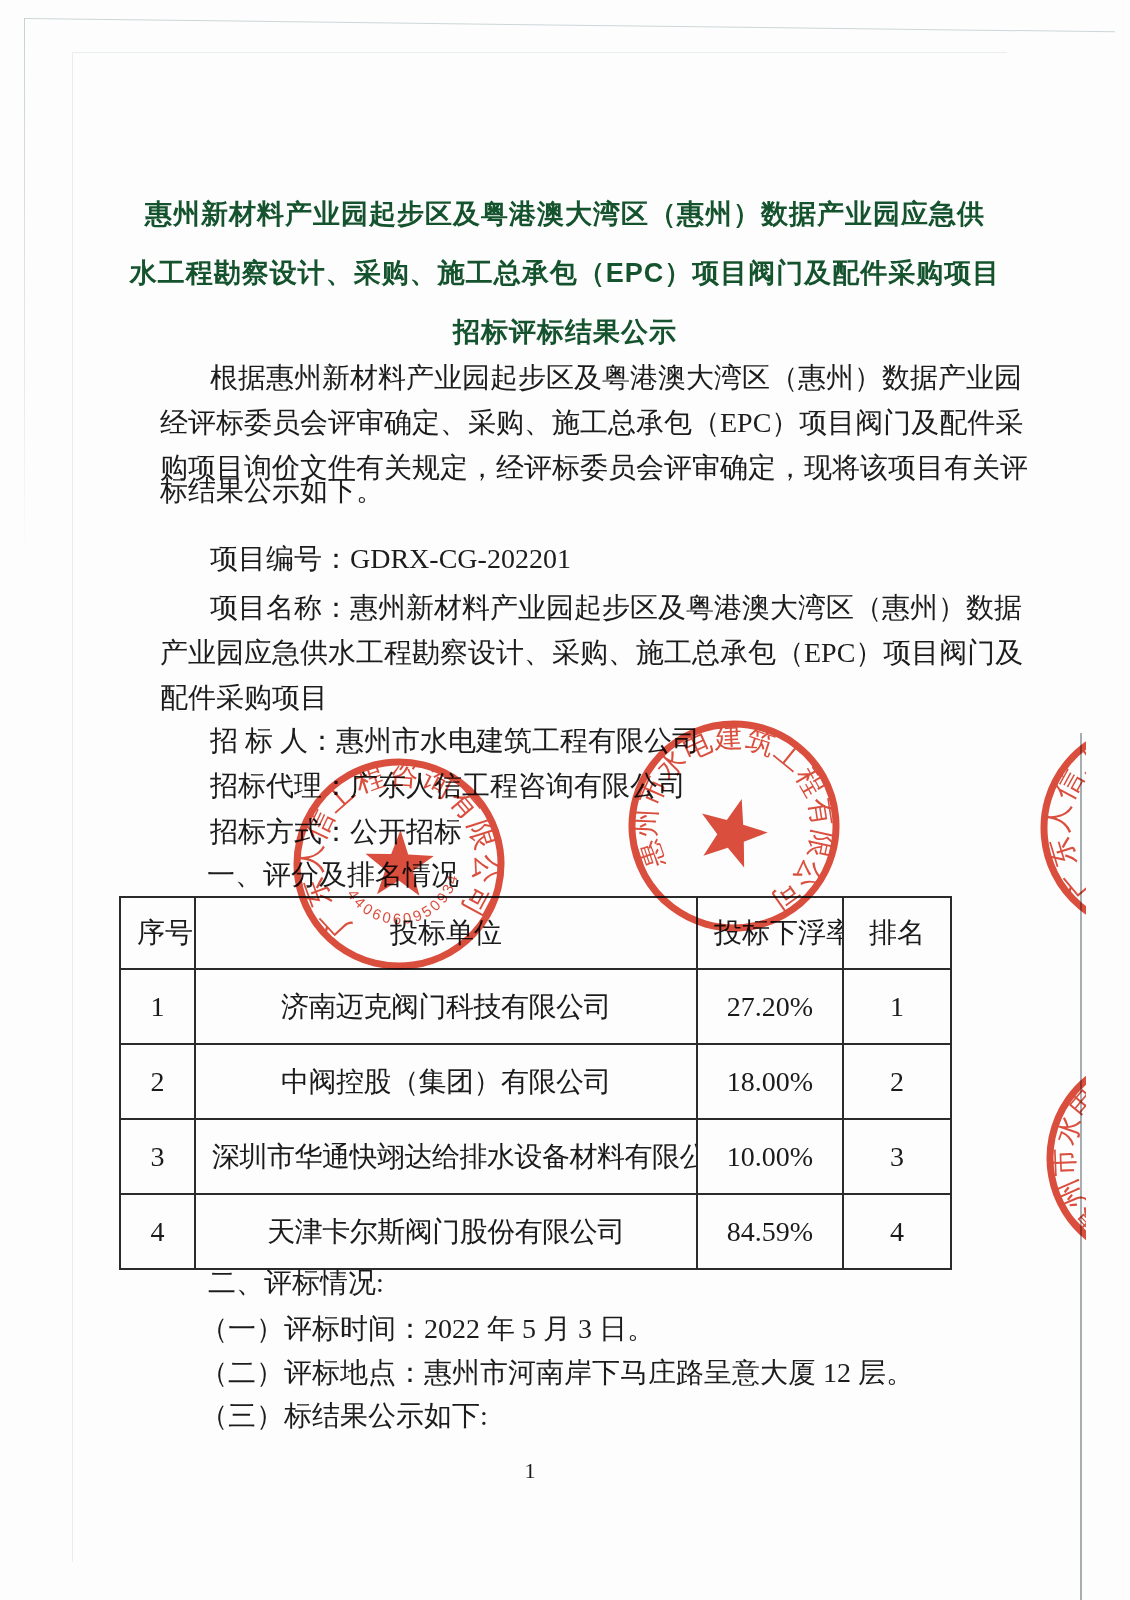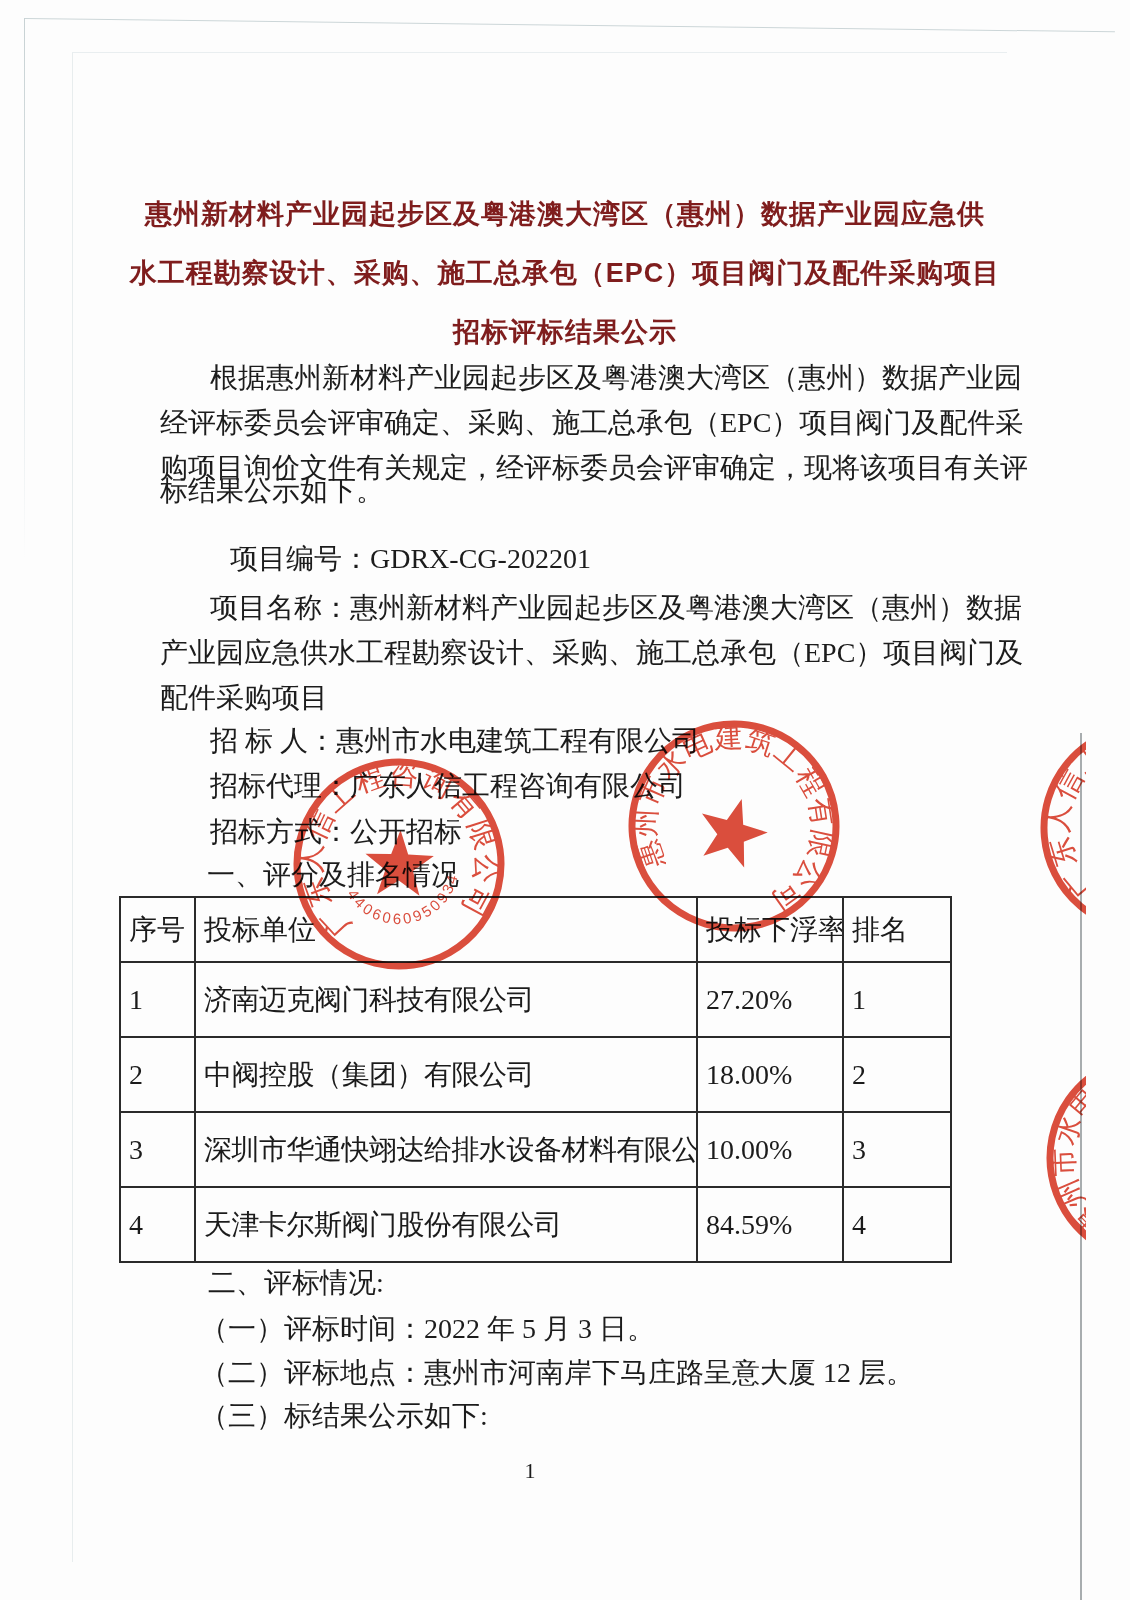--- a/index.html
+++ b/index.html
@@ -19,29 +19,29 @@
   .edge-top{left:25px;top:18px;width:1090px;height:1px;transform:rotate(0.7deg);transform-origin:left top;}
   .edge-left{left:24px;top:18px;width:1px;height:540px;
     background:linear-gradient(#c8d2d4,#e6ecee 70%,transparent);}
   .edge-inner-v{left:72px;top:52px;width:1px;height:1510px;background:#e8edee;}
   .edge-inner-h{left:72px;top:52px;width:935px;height:1px;background:#e9eef0;}
   .edge-right{left:1080px;top:733px;width:2px;height:867px;background:#a8adaf;}
 
   .line{position:absolute;white-space:nowrap;font-size:28px;line-height:45px;height:45px;}
   .title-line{position:absolute;width:980px;left:75px;text-align:center;
     font-family:"Liberation Sans","DejaVu Sans",sans-serif;
-    font-weight:bold;font-size:27px;letter-spacing:1px;color:#7f1d1d;white-space:nowrap;}
+    font-weight:bold;font-size:27px;letter-spacing:1px;color:#14532d;white-space:nowrap;}
 
   table.bid{
     position:absolute;left:119px;top:896px;border-collapse:collapse;
     table-layout:fixed;width:831px;font-size:28px;color:#1b1b1b;
   }
   table.bid td,table.bid th{
     border:2px solid #2b2b2b;font-weight:normal;
-    text-align:left;vertical-align:middle;padding:8px;
+    text-align:center;vertical-align:middle;padding:16px;
     overflow:hidden;white-space:nowrap;
   }
   table.bid tr.hdr{height:65px;}
   table.bid tr.row{height:75px;}
   td.bidder{text-align:left;padding-left:22px;letter-spacing:-0.5px;}
 
   .pageno{position:absolute;left:460px;top:1458px;width:140px;text-align:center;
     font-size:22px;font-family:"Liberation Serif",serif;}
 
   .stamp{position:absolute;mix-blend-mode:multiply;opacity:0.9;pointer-events:none;}
@@ -61,21 +61,21 @@
 
   <div class="title-line" style="top:196px;">惠州新材料产业园起步区及粤港澳大湾区（惠州）数据产业园应急供</div>
   <div class="title-line" style="top:255px;">水工程勘察设计、采购、施工总承包（EPC）项目阀门及配件采购项目</div>
   <div class="title-line" style="top:314px;">招标评标结果公示</div>
 
   <div class="line" style="left:210px;top:355px;">根据惠州新材料产业园起步区及粤港澳大湾区（惠州）数据产业园</div>
   <div class="line" style="left:160px;top:400px;">经评标委员会评审确定、采购、施工总承包（EPC）项目阀门及配件采</div>
   <div class="line" style="left:160px;top:445px;">购项目询价文件有关规定，经评标委员会评审确定，现将该项目有关评</div>
   <div class="line" style="left:160px;top:468px;">标结果公示如下。</div>
 
-  <div class="line" style="left:210px;top:536px;margin-left:20px;">项目编号：GDRX-CG-202201</div>
+  <div class="line" style="left:210px;top:536px;">项目编号：GDRX-CG-202201</div>
   <div class="line" style="left:210px;top:585px;">项目名称：惠州新材料产业园起步区及粤港澳大湾区（惠州）数据</div>
   <div class="line" style="left:160px;top:630px;">产业园应急供水工程勘察设计、采购、施工总承包（EPC）项目阀门及</div>
   <div class="line" style="left:160px;top:675px;">配件采购项目</div>
   <div class="line" style="left:210px;top:718px;">招  标  人：惠州市水电建筑工程有限公司</div>
   <div class="line" style="left:210px;top:763px;">招标代理：广东人信工程咨询有限公司</div>
   <div class="line" style="left:210px;top:809px;">招标方式：公开招标</div>
 
   <div class="line" style="left:207px;top:852px;">一、评分及排名情况</div>
 
   <table class="bid">

